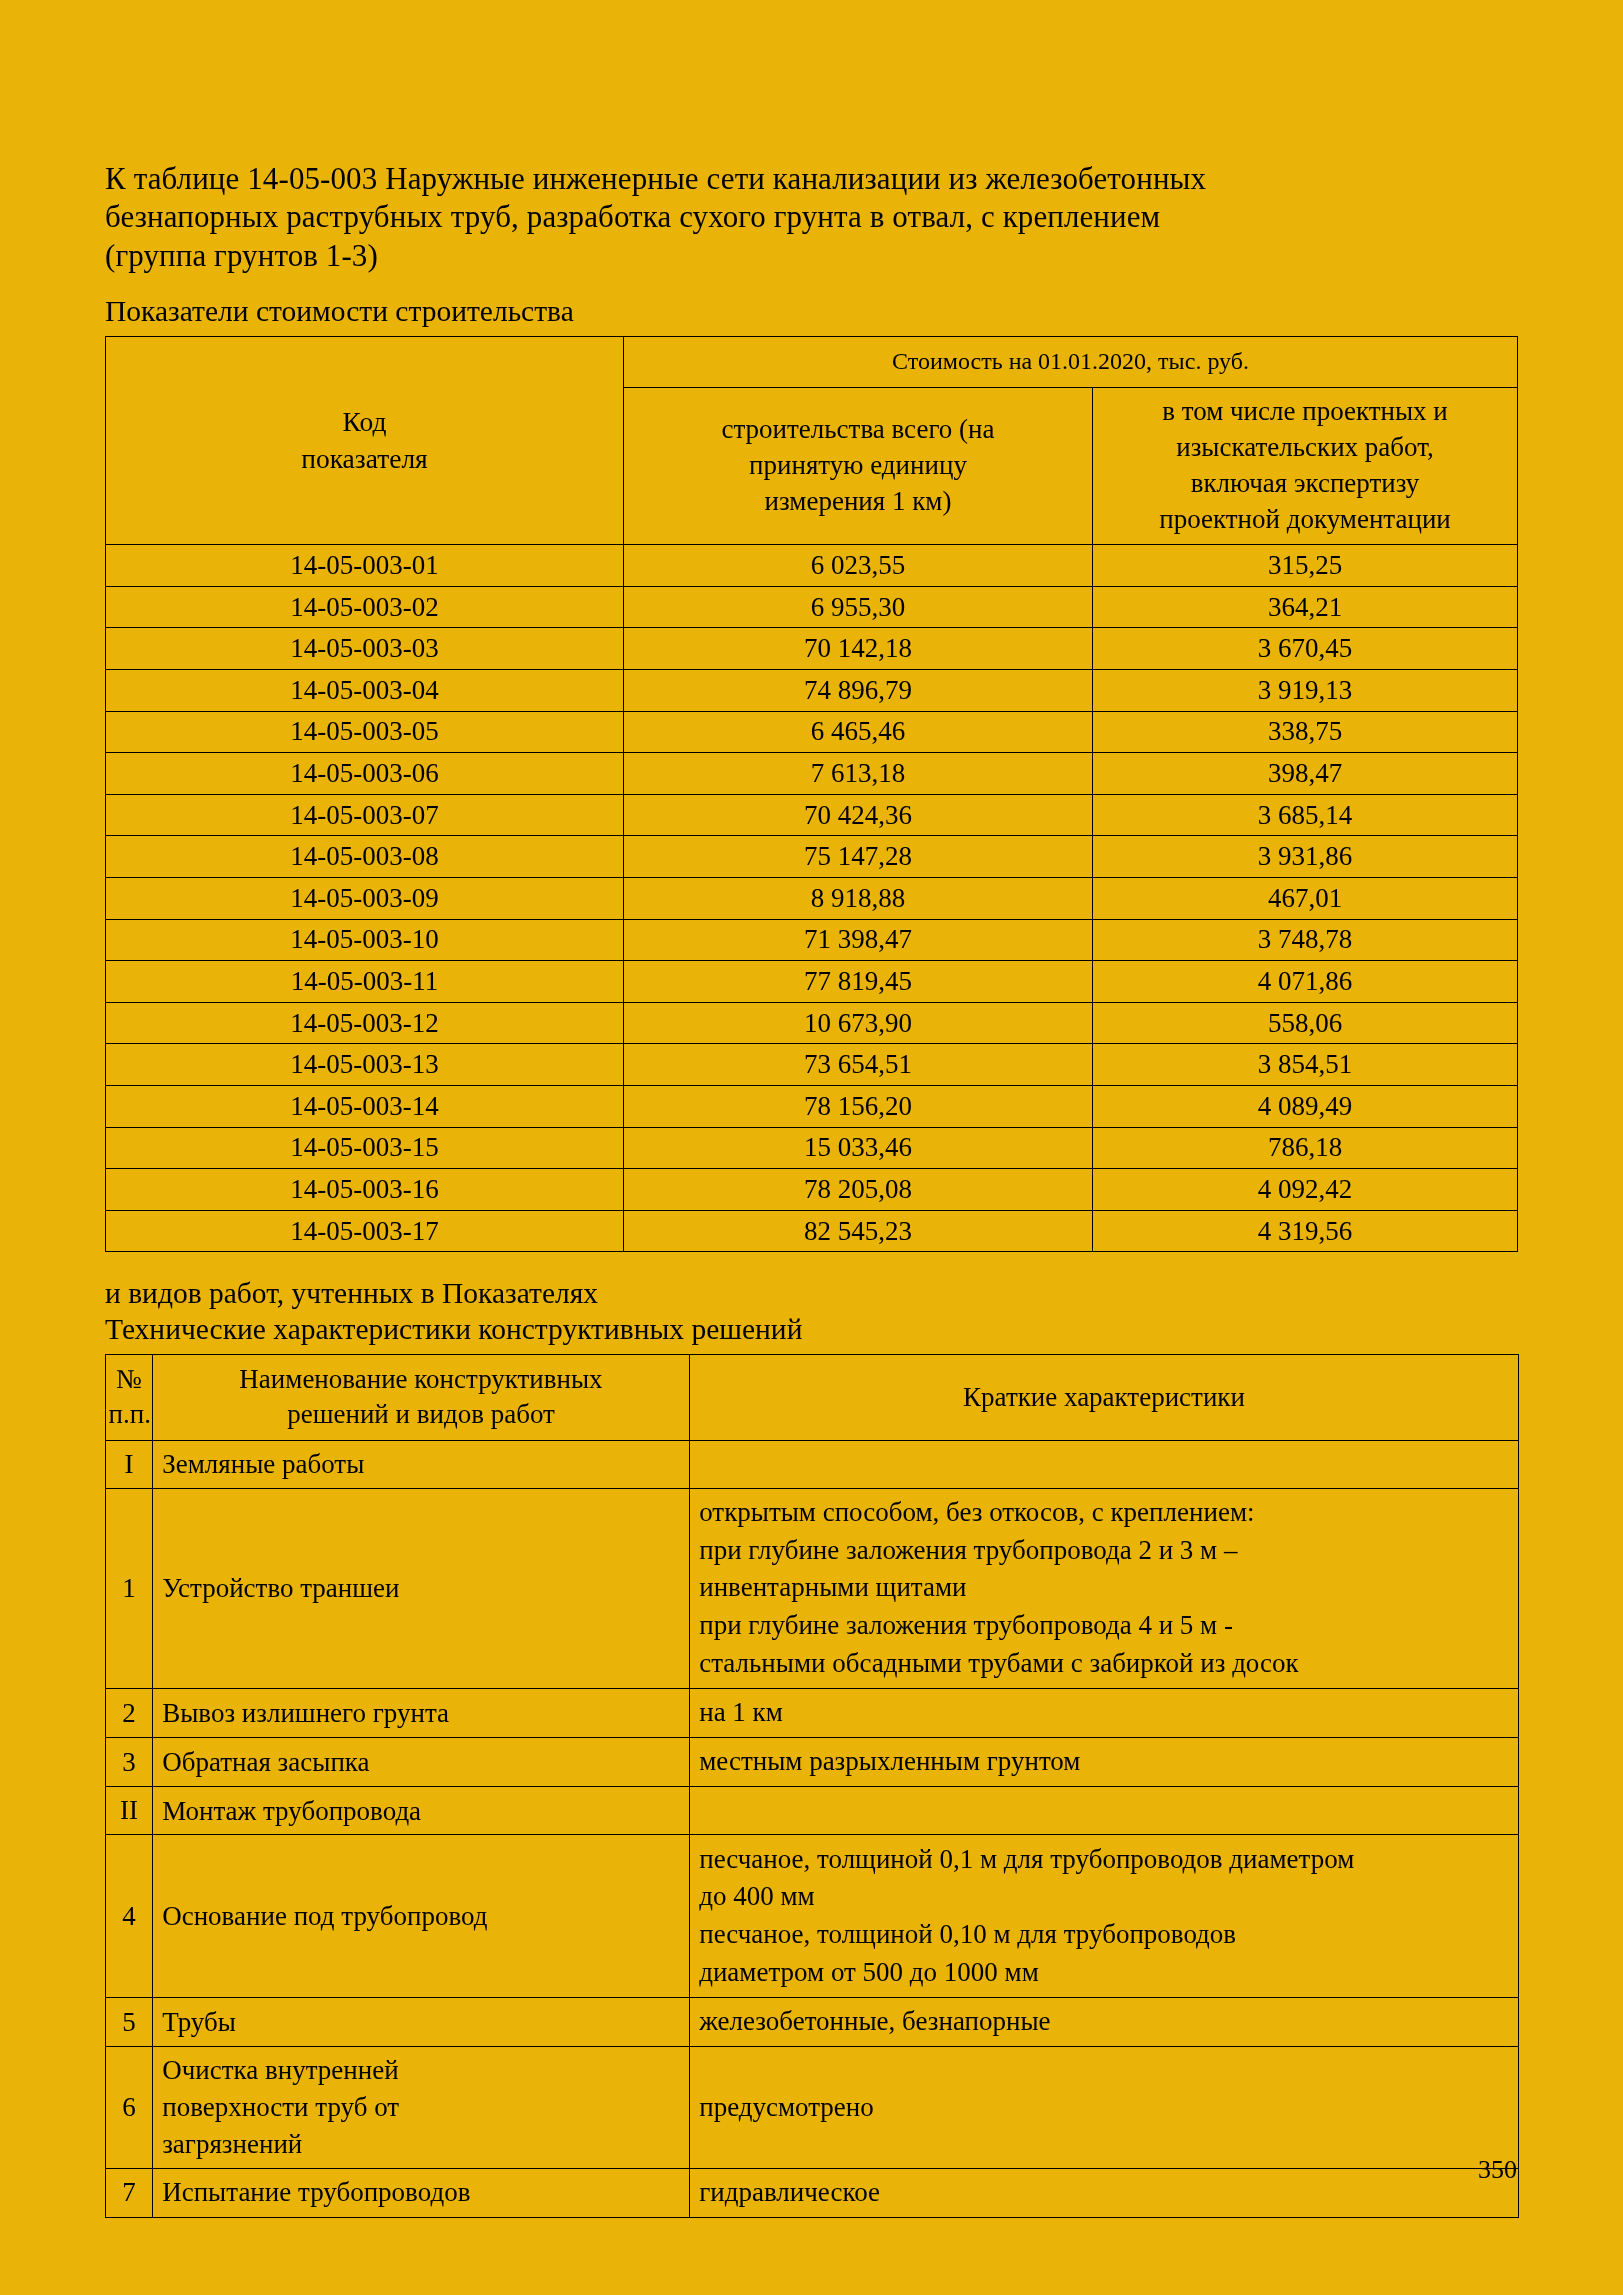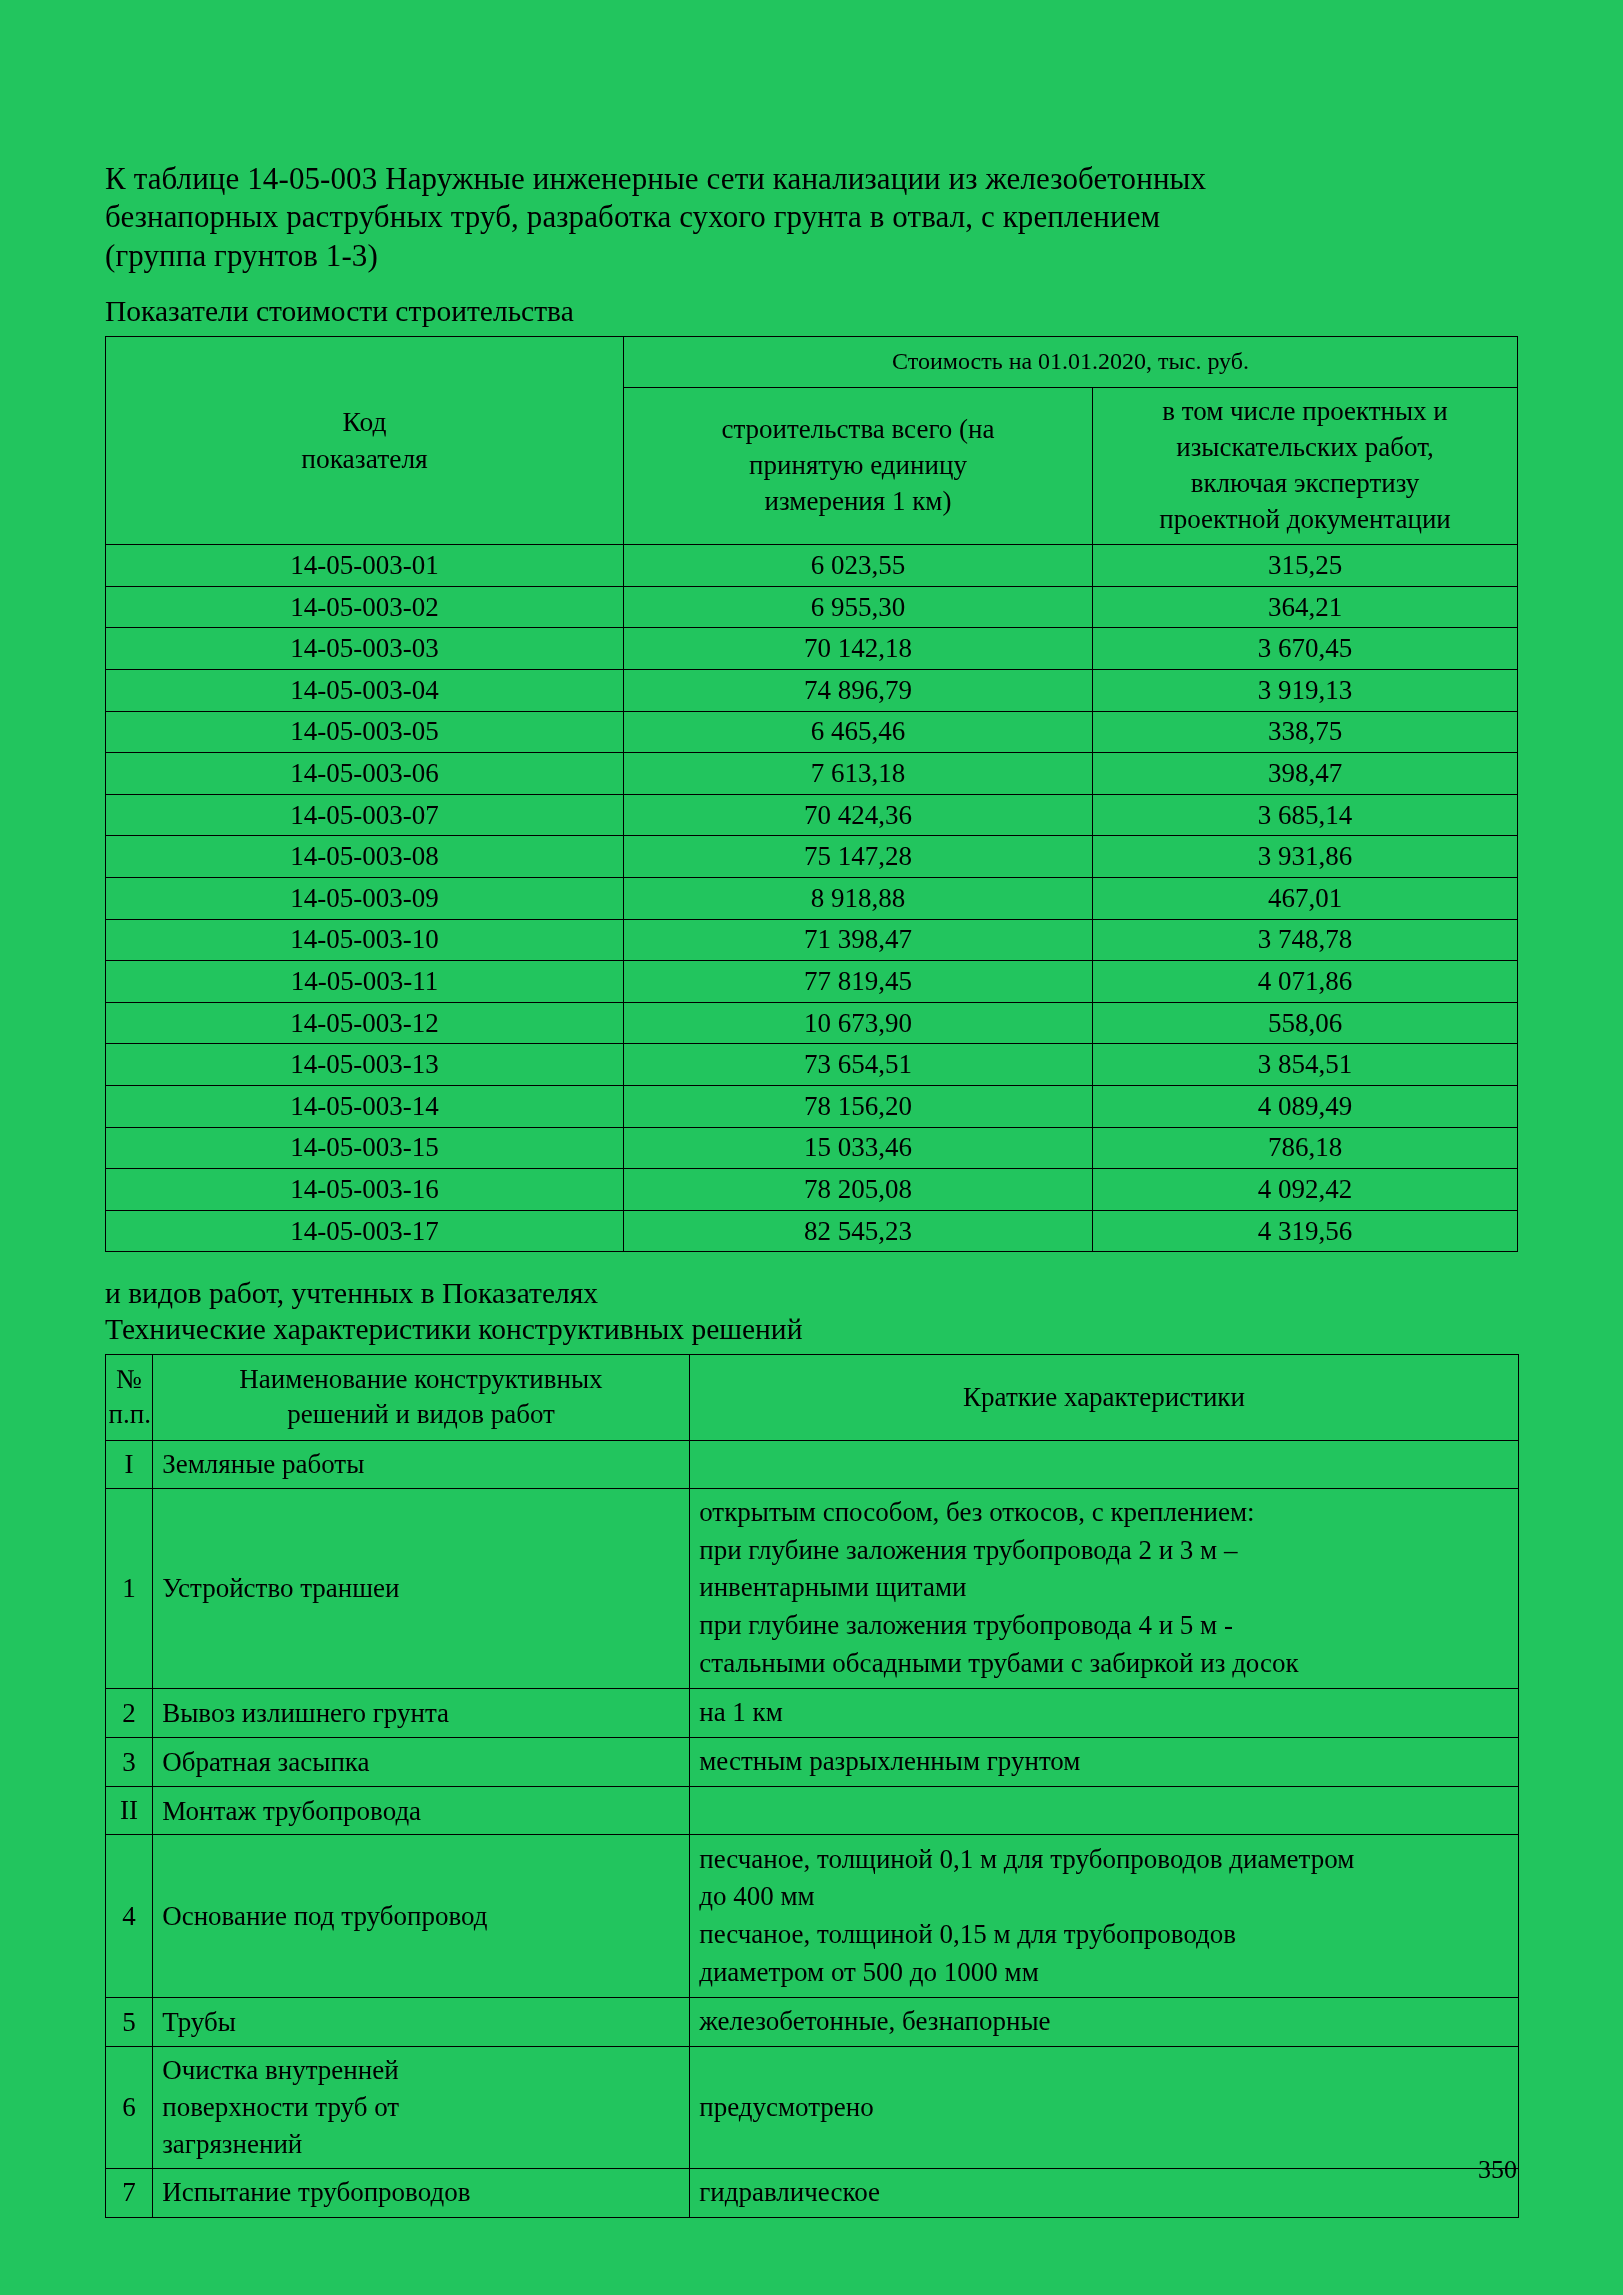--- a/index.html
+++ b/index.html
@@ -4,21 +4,21 @@
 <style>
   html, body {
     margin: 0;
     padding: 0;
     background: #ffffff;
   }
   .page {
     position: relative;
     width: 1623px;
     height: 2295px;
-    background: #22c55e;
+    background: #eab308;
     font-family: "Liberation Serif", "DejaVu Serif", serif;
     color: #000000;
     box-sizing: border-box;
   }
   .content {
     position: absolute;
     left: 105px;
     top: 160px;
     width: 1413px;
   }
@@ -351,21 +351,21 @@
             <td class="td-desc empty"></td>
           </tr>
           <tr class="row-tall-4">
             <td class="td-num">4</td>
             <td class="td-name">
               <span class="ml">Основание под трубопровод</span>
             </td>
             <td class="td-desc">
               <span class="ml">песчаное, толщиной 0,1 м для трубопроводов диаметром</span>
               <span class="ml">до 400 мм</span>
-              <span class="ml">песчаное, толщиной 0,15 м для трубопроводов</span>
+              <span class="ml">песчаное, толщиной 0,10 м для трубопроводов</span>
               <span class="ml">диаметром от 500 до 1000 мм</span>
             </td>
           </tr>
           <tr class="row-normal">
             <td class="td-num">5</td>
             <td class="td-name">
               <span class="ml">Трубы</span>
             </td>
             <td class="td-desc">
               <span class="ml">железобетонные, безнапорные</span>

